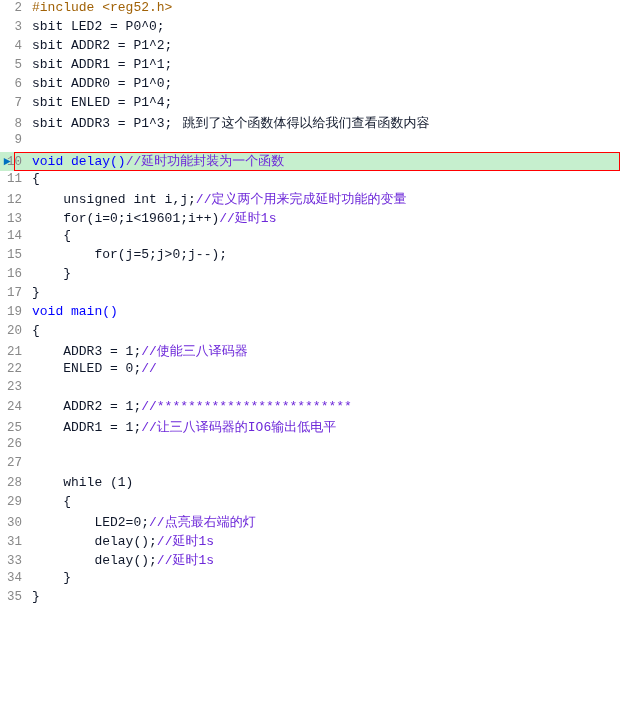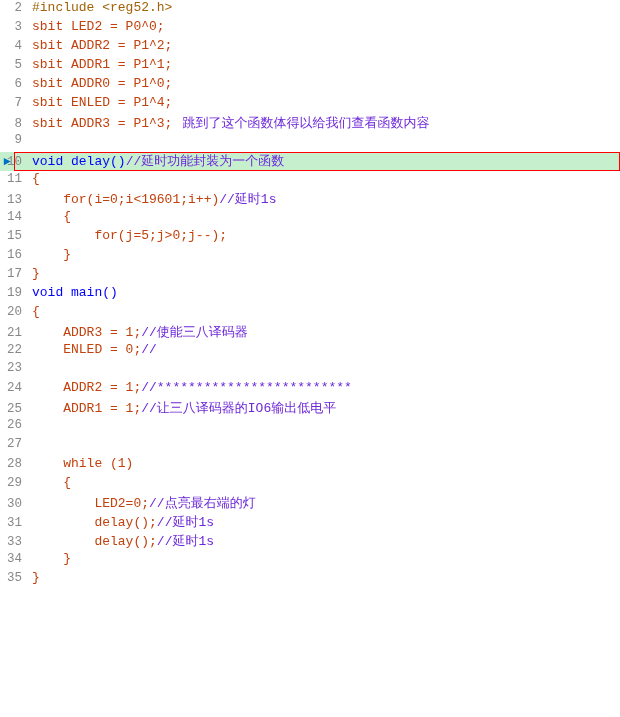--- a/index.html
+++ b/index.html
@@ -62,38 +62,39 @@
     .line-box-outline {
       position: absolute;
       left: 14px;
       border: 1.5px solid #ff0000;
       pointer-events: none;
       z-index: 10;
     }
     
     .c-blue { color: #0000ff; }
     .c-teal { color: #a16207; }
-    .c-red { color: #6d28d9; }
-    .c-black { color: #c2410c; }
+    .c-red { color: #0f172a; }
+    .c-black { color: #0f172a; }
     .c-comment-green { color: #6d28d9; }
   </style>
 </head>
 <body>
 
 <div class="code-container" id="code-container">
 <div class="code-line"><span class="line-num">2</span><span class="line-content"><span class="c-teal">#include &lt;reg52.h&gt;</span></span></div>
     <div class="code-line"><span class="line-num">3</span><span class="line-content"><span class="c-black">sbit LED2 = P0^0;</span></span></div>
     <div class="code-line"><span class="line-num">4</span><span class="line-content"><span class="c-black">sbit ADDR2 = P1^2;</span></span></div>
     <div class="code-line"><span class="line-num">5</span><span class="line-content"><span class="c-black">sbit ADDR1 = P1^1;</span></span></div>
     <div class="code-line"><span class="line-num">6</span><span class="line-content"><span class="c-black">sbit ADDR0 = P1^0;</span></span></div>
     <div class="code-line"><span class="line-num">7</span><span class="line-content"><span class="c-black">sbit ENLED = P1^4;</span></span></div>
     <div class="code-line"><span class="line-num">8</span><span class="line-content"><span class="c-black">sbit ADDR3 = P1^3;</span><span class="c-red" style="margin-left: 10px;">跳到了这个函数体得以给我们查看函数内容</span></span></div>
     <div class="code-line"><span class="line-num">9</span><span class="line-content"></span></div>
     <div class="code-line line-highlight"><span class="arrow-indicator">►</span><span class="line-num">10</span><span class="line-content"><span class="c-blue">void delay()</span><span class="c-comment-green">//延时功能封装为一个函数</span></span></div>
     <div class="code-line"><span class="line-num">11</span><span class="line-content"><span class="c-black">{</span></span></div>
+    <div class="code-line"><span class="line-num">12</span><span class="line-content"><span class="c-black">    unsigned int i,j;</span><span class="c-comment-green">//定义两个用来完成延时功能的变量</span></span></div>
     <div class="code-line"><span class="line-num">13</span><span class="line-content"><span class="c-black">    for(i=0;i&lt;19601;i++)</span><span class="c-comment-green">//延时1s</span></span></div>
     <div class="code-line"><span class="line-num">14</span><span class="line-content"><span class="c-black">    {</span></span></div>
     <div class="code-line"><span class="line-num">15</span><span class="line-content"><span class="c-black">        for(j=5;j&gt;0;j--);</span></span></div>
     <div class="code-line"><span class="line-num">16</span><span class="line-content"><span class="c-black">    }</span></span></div>
     <div class="code-line"><span class="line-num">17</span><span class="line-content"><span class="c-black">}</span></span></div>
     <div class="code-line"><span class="line-num">19</span><span class="line-content"><span class="c-blue">void main()</span></span></div>
     <div class="code-line"><span class="line-num">20</span><span class="line-content"><span class="c-black">{</span></span></div>
     <div class="code-line"><span class="line-num">21</span><span class="line-content"><span class="c-black">    ADDR3 = 1;</span><span class="c-comment-green">//使能三八译码器</span></span></div>
     <div class="code-line"><span class="line-num">22</span><span class="line-content"><span class="c-black">    ENLED = 0;</span><span class="c-comment-green">//</span></span></div>
     <div class="code-line"><span class="line-num">23</span><span class="line-content"></span></div>

